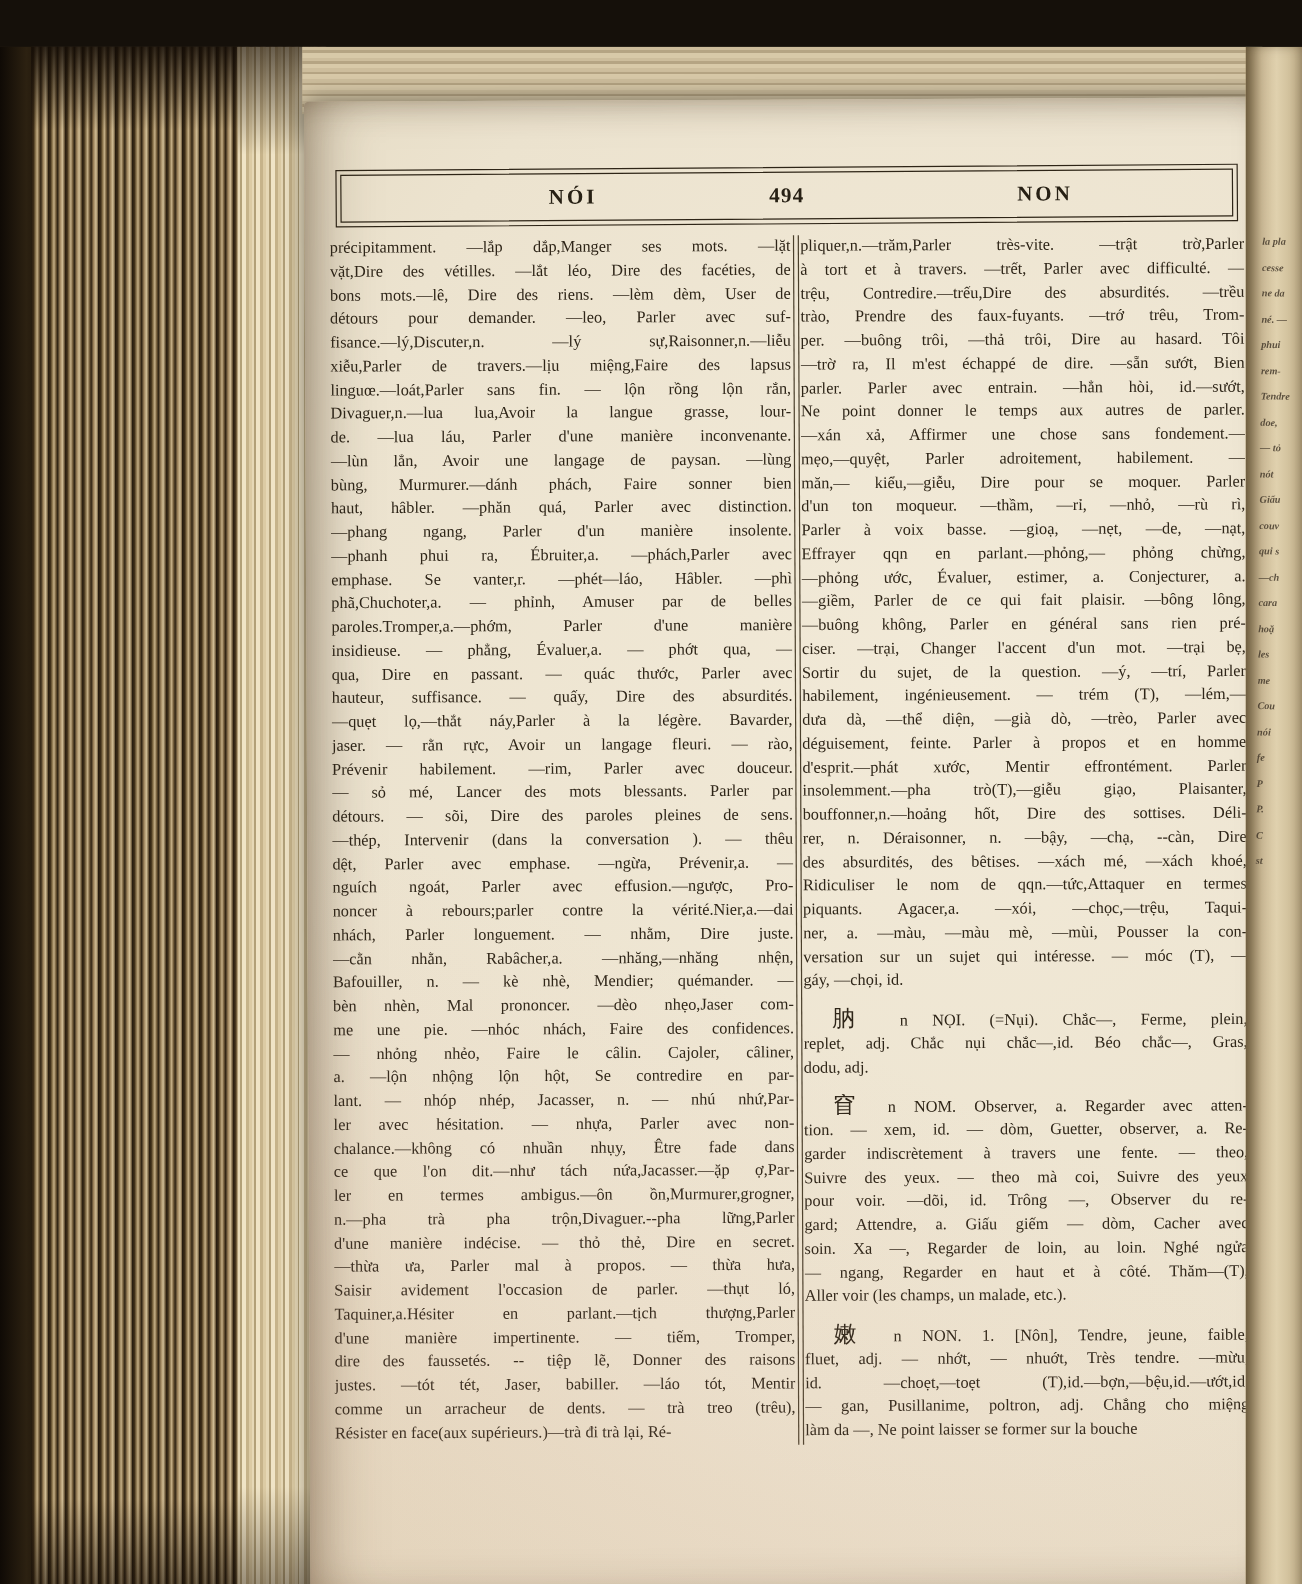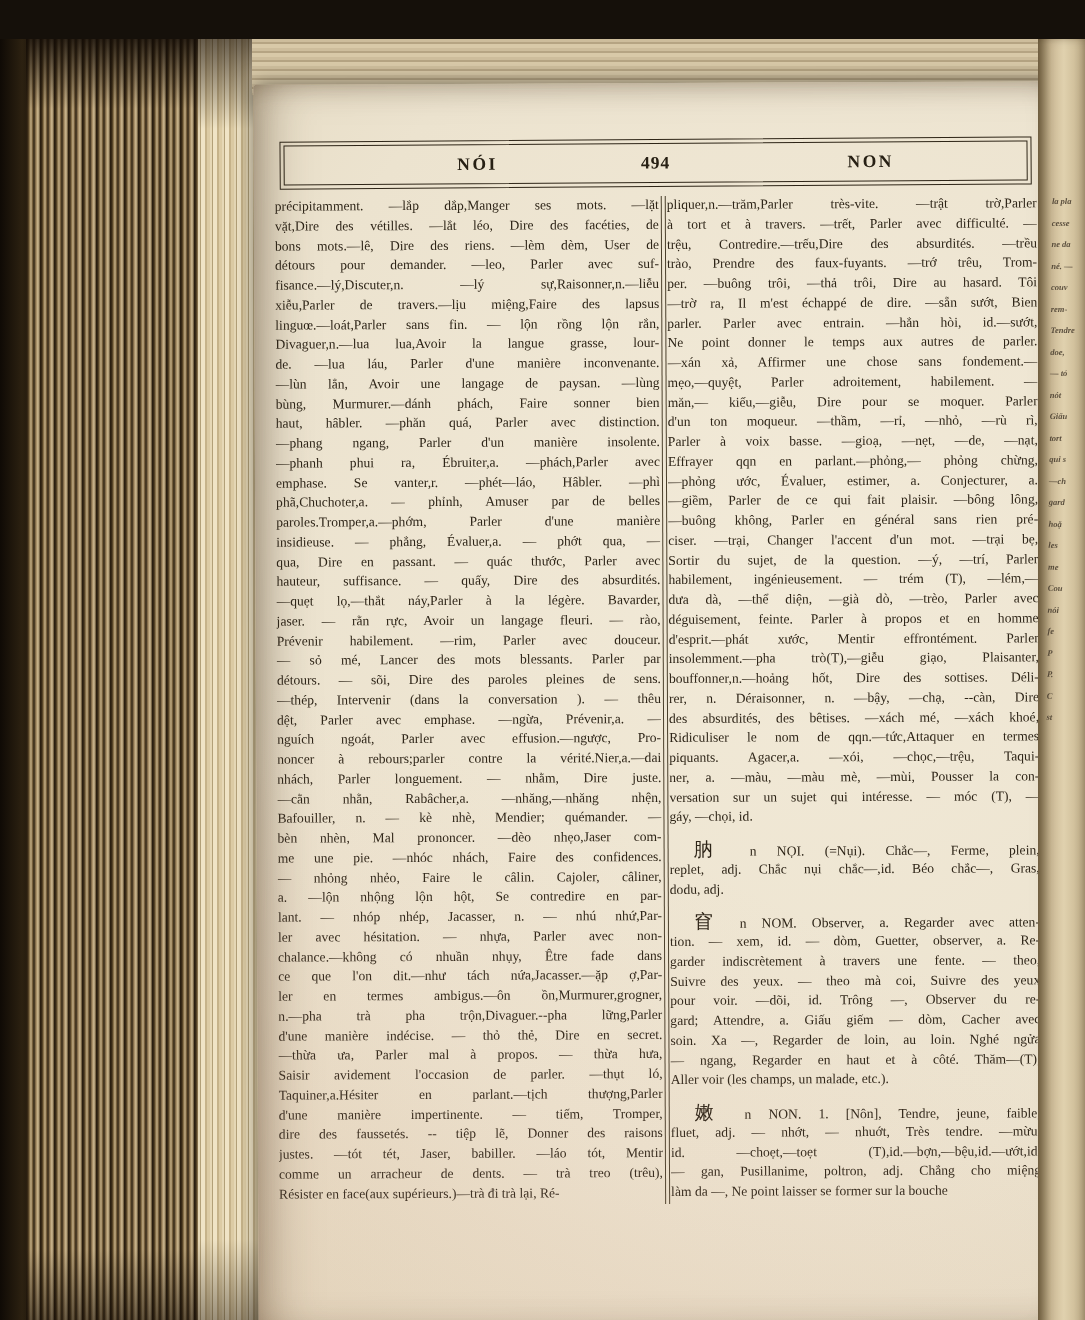--- a/index.html
+++ b/index.html
@@ -201,31 +201,31 @@
 
     <div class="tint"></div>
   </div>
 
   <div class="next-edge">
     <div class="frag-list">
         <div class="frag">la pla</div>
         <div class="frag">cesse</div>
         <div class="frag">ne da</div>
         <div class="frag">né. —</div>
-        <div class="frag">couv</div>
+        <div class="frag">phui</div>
         <div class="frag">rem-</div>
         <div class="frag">Tendre</div>
         <div class="frag">doe,</div>
         <div class="frag">— tỏ</div>
         <div class="frag">nót</div>
         <div class="frag">Giấu</div>
-        <div class="frag">tort</div>
+        <div class="frag">couv</div>
         <div class="frag">qui s</div>
         <div class="frag">—ch</div>
-        <div class="frag">gard</div>
+        <div class="frag">cara</div>
         <div class="frag">hoặ</div>
         <div class="frag">les</div>
         <div class="frag">me</div>
         <div class="frag">Cou</div>
         <div class="frag">nói</div>
         <div class="frag">fe</div>
         <div class="frag">P</div>
         <div class="frag">P.</div>
         <div class="frag">C</div>
         <div class="frag">st</div>

